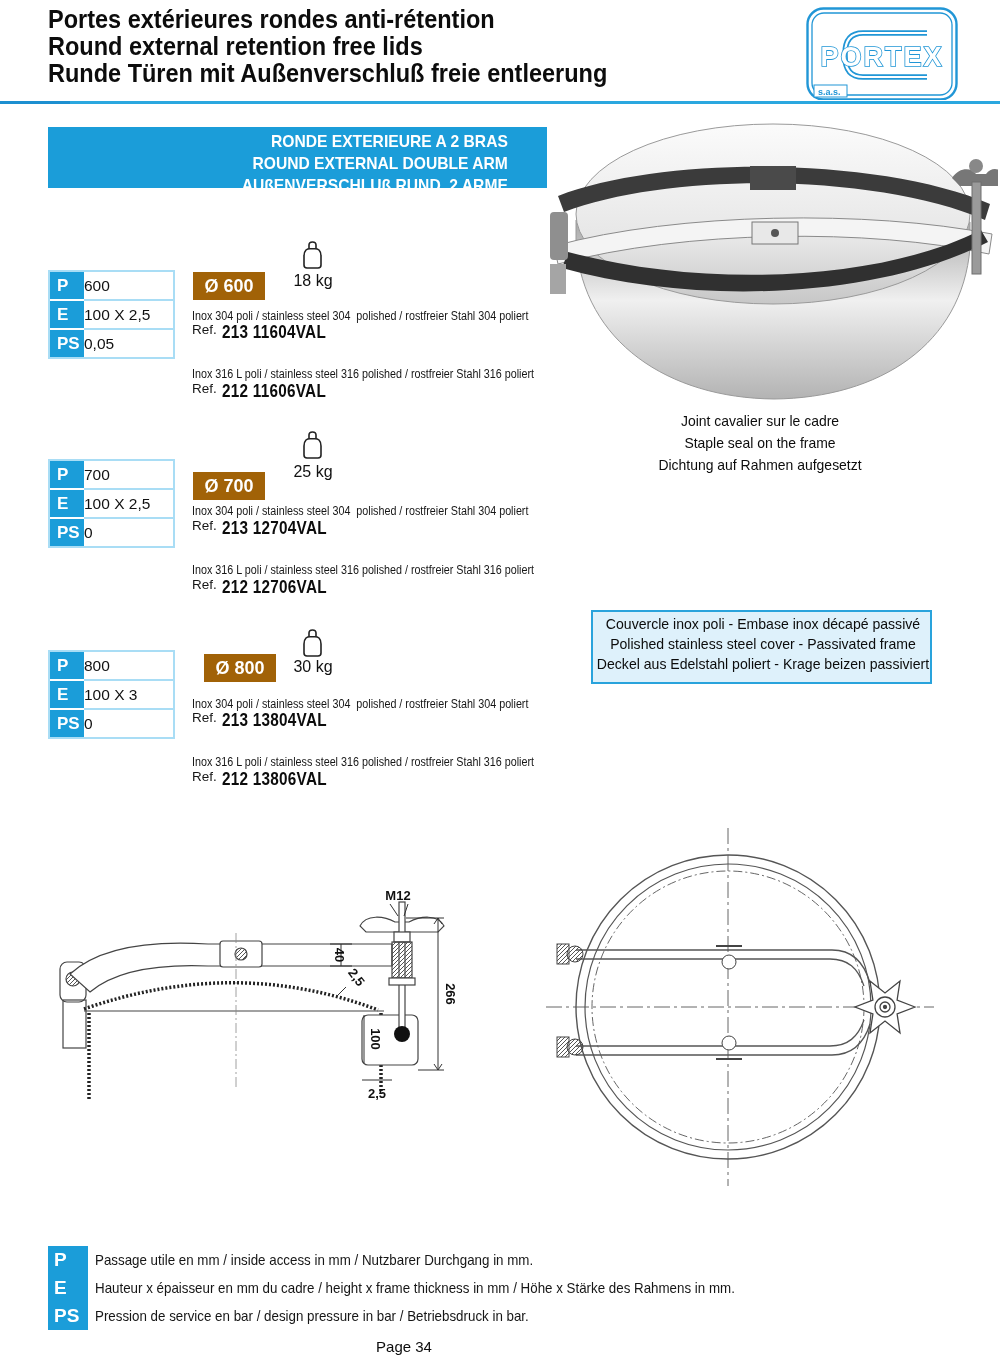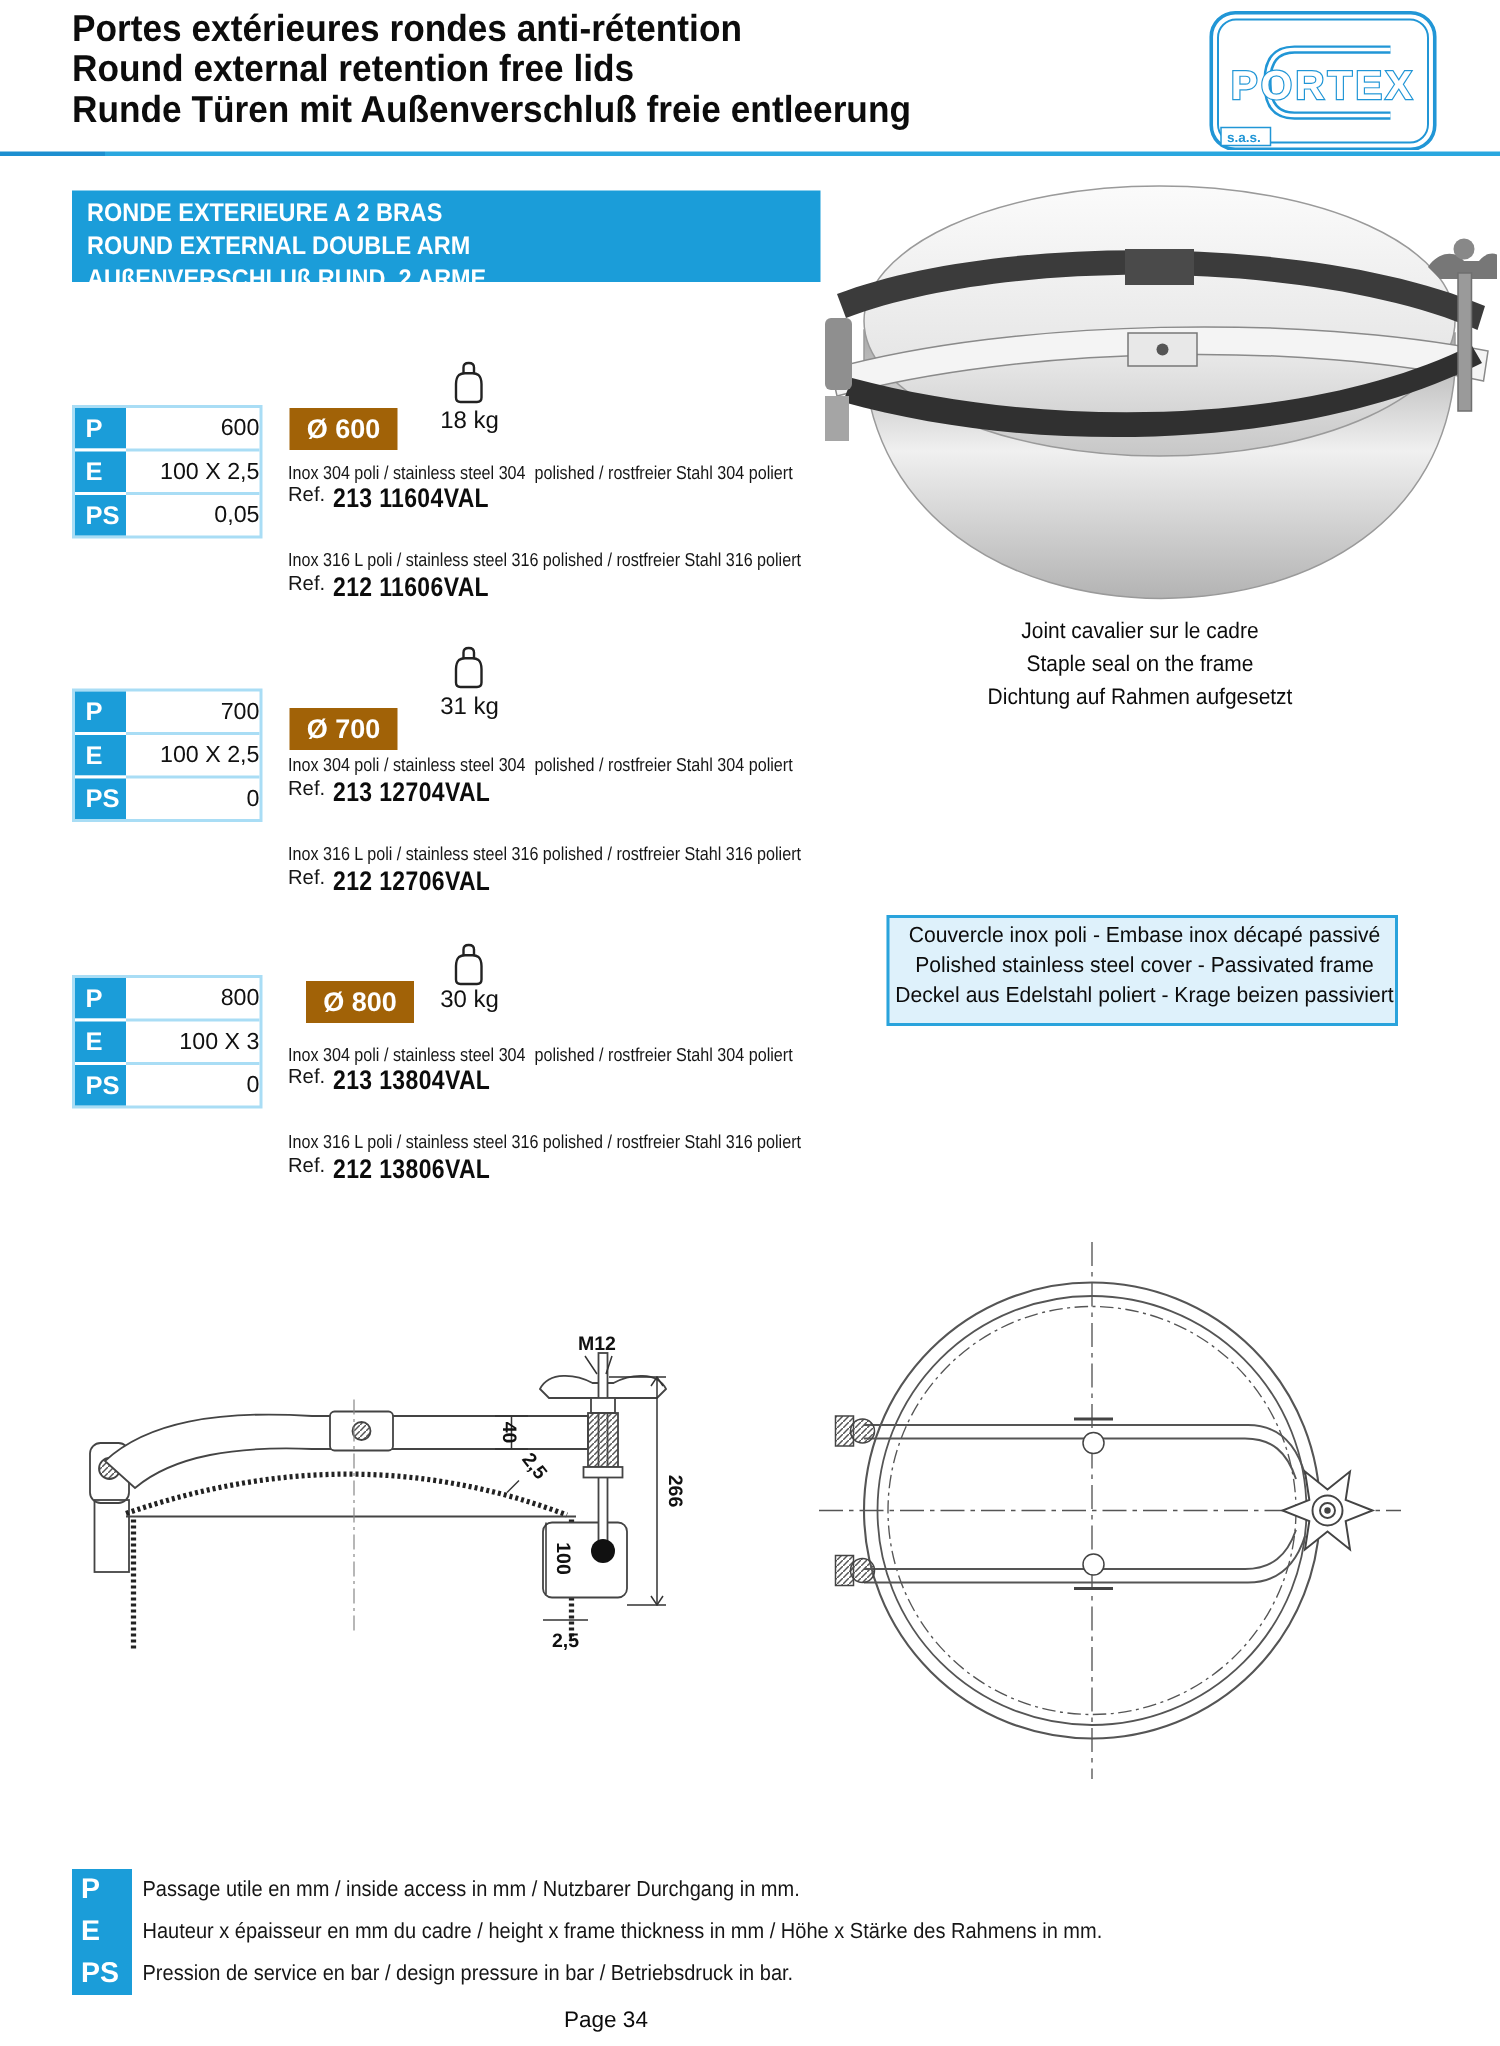--- a/index.html
+++ b/index.html
@@ -8,32 +8,32 @@
   .abs{position:absolute;}
 
   
   .title-block{left:48px;top:6px;transform:scaleX(0.94);transform-origin:0 0;}
   .title-line{font-size:25px;font-weight:bold;line-height:27px;color:#0c0c0c;white-space:nowrap;letter-spacing:0;}
   .top-rule{left:0;top:101px;width:1000px;height:3px;
             background:linear-gradient(90deg,#1d8fd0 0,#1d8fd0 70px,#2aa7df 70px,#2aa7df 100%);}
 
   
   .banner{left:48px;top:127px;width:499px;height:61px;background:#1b9dd9;box-sizing:border-box;
-          padding:4px 0 0 10px;}
+          padding:4px 0 0 10px;text-align:right;}
   .banner-line{color:#fff;font-weight:bold;font-size:17px;line-height:22px;white-space:nowrap;
                transform:scaleX(0.92);transform-origin:0 0;}
 
   
   .spec{border:2px solid #a9ddf5;background:#fff;width:123px;}
   .spec-row{display:flex;height:27px;}
   .spec-row + .spec-row{border-top:2px solid #a9ddf5;}
   .spec-lbl{width:34px;background:#1b9dd9;color:#fff;font-weight:bold;font-size:17px;
             line-height:27px;padding-left:7px;box-sizing:border-box;}
   .spec-row + .spec-row .spec-lbl{box-shadow:0 -2px 0 #fff;}
-  .spec-val{flex:1;text-align:right;font-size:15.5px;line-height:27px;color:#111;}
+  .spec-val{flex:1;text-align:left;font-size:15.5px;line-height:27px;color:#111;}
 
   .badge{width:72px;height:28px;background:#a16207;color:#fff;font-weight:bold;font-size:18px;
          text-align:center;line-height:28px;white-space:nowrap;}
   .kg{width:70px;text-align:center;font-size:16px;color:#111;}
   .material{font-size:12.5px;color:#161616;white-space:pre;display:inline-block;
             transform:scaleX(0.86);transform-origin:0 0;}
   .refline{display:flex;align-items:flex-start;white-space:nowrap;}
   .ref-label{font-size:13.5px;color:#161616;margin-right:5px;}
   .ref-num{font-size:18px;font-weight:bold;color:#0c0c0c;display:inline-block;
            transform:scaleX(0.85);transform-origin:0 0;letter-spacing:0.3px;}
@@ -165,21 +165,21 @@
     <div class="spec-row">
       <div class="spec-lbl">PS</div>
       <div class="spec-val">0</div>
     </div>
   </div>
   <div class="abs badge" style="left:193px;top:472px">Ø 700</div>
   <svg class="abs" style="left:301px;top:430px" width="23" height="30" viewBox="0 0 23 30">
     <path d="M8,9 V5 Q8,2 11.5,2 Q15,2 15,5 V9" fill="none" stroke="#222" stroke-width="1.6"></path>
     <path d="M5,10 Q3,12 3,16 V25 Q3,28 6,28 H17 Q20,28 20,25 V16 Q20,12 18,10 Q16.5,8.8 14,8.8 H9 Q6.5,8.8 5,10 Z" fill="#fff" stroke="#222" stroke-width="1.6"></path>
   </svg>
-  <div class="abs kg" style="left:278px;top:463px">31 kg</div>
+  <div class="abs kg" style="left:278px;top:463px">25 kg</div>
   <div class="abs" style="left:192px;top:501px">
     <span class="material">Inox 304 poli / stainless steel 304  polished / rostfreier Stahl 304 poliert</span>
   </div>
   <div class="abs refline" style="left:192px;top:518px">
     <span class="ref-label">Ref.</span>
     <span class="ref-num">213 12704VAL</span>
   </div>
   <div class="abs" style="left:192px;top:560px">
     <span class="material">Inox 316 L poli / stainless steel 316 polished / rostfreier Stahl 316 poliert</span>
   </div>

